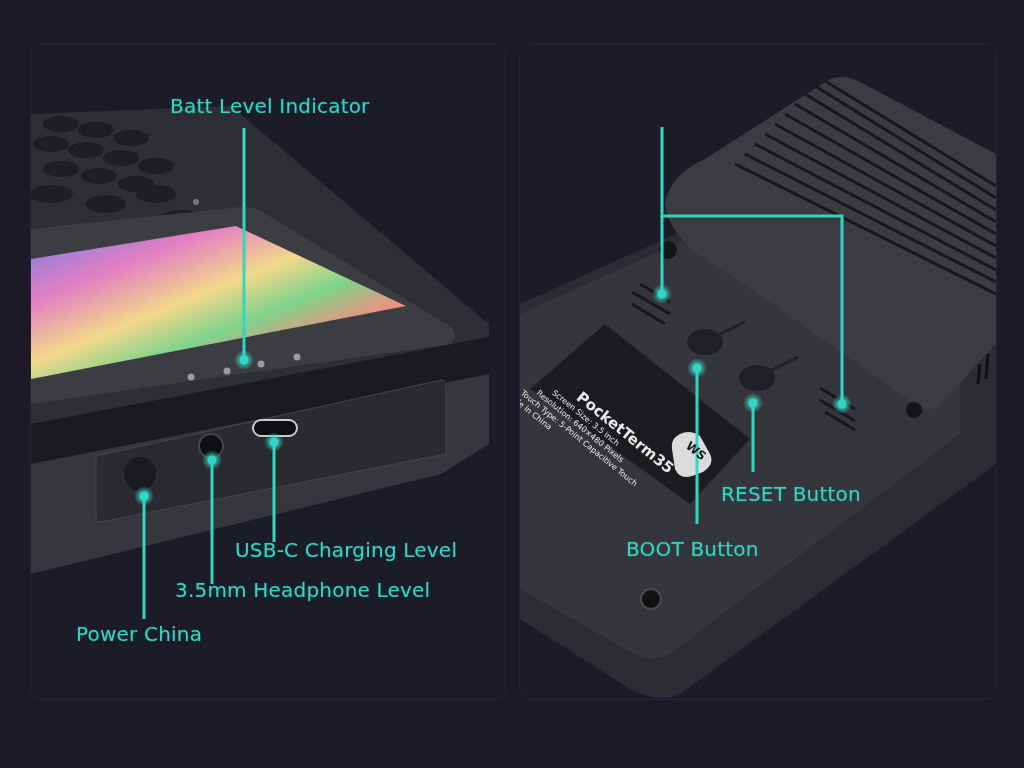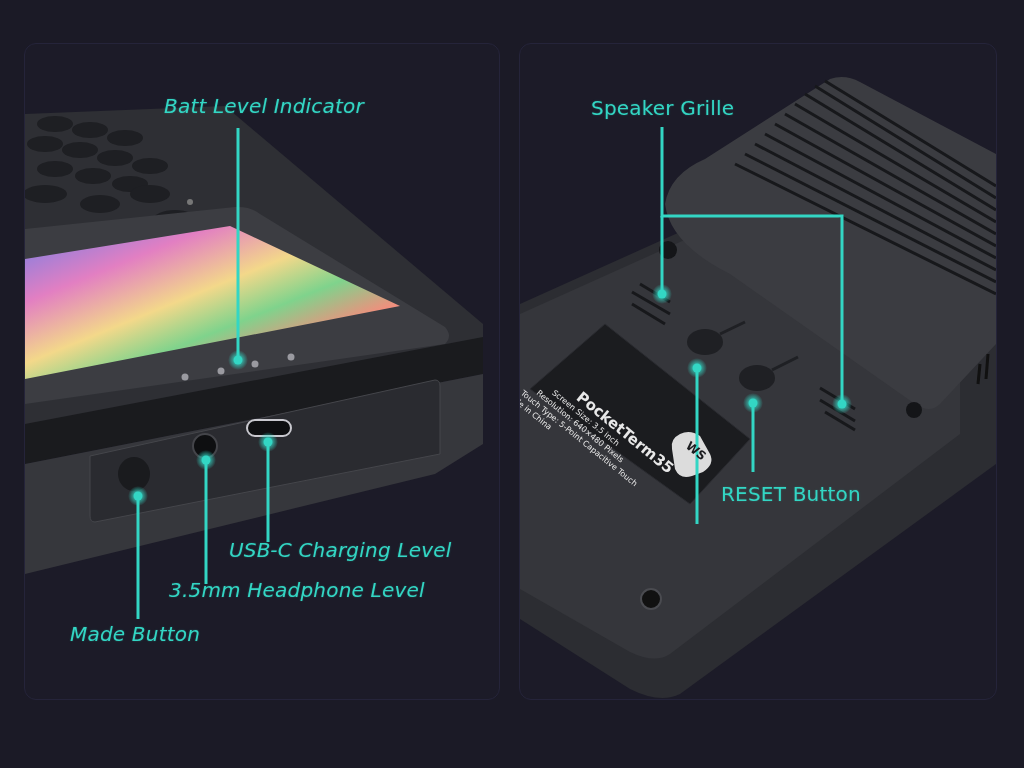--- a/index.html
+++ b/index.html
@@ -9,21 +9,21 @@
     font-family:"DejaVu Sans", sans-serif;
     position:relative;
   }
   .panel {
     position:absolute; top:43px; height:655px;
     background:#1c1b28;
     border:1px solid #25243a;
     border-radius:12px;
     overflow:hidden;
   }
-  #panel-left { left:24px; width:474px;font-style:italic; }
+  #panel-left { left:30px; width:474px; }
   #panel-right { left:519px; width:476px; }
   svg.scene { position:absolute; left:0; top:0; }
   .callout {
     position:absolute; color:#33d6c4;
     font-size:20px; letter-spacing:0.2px; white-space:nowrap;
     text-shadow:0 0 2px rgba(51,214,196,0.35);
   }
 </style>
 </head>
 <body>
@@ -101,21 +101,21 @@
         <circle cx="243" cy="398" r="4.5" fill="#33d6c4"></circle>
       <circle cx="181" cy="416" r="10" fill="url(#glowL)"></circle>
         <circle cx="181" cy="416" r="4.5" fill="#33d6c4"></circle>
       <circle cx="113" cy="452" r="10" fill="url(#glowL)"></circle>
         <circle cx="113" cy="452" r="4.5" fill="#33d6c4"></circle>
     </g>
   </svg>
   <div class="callout" style="left:139px;top:50px;">Batt Level Indicator</div>
   <div class="callout" style="left:204px;top:494px;">USB-C Charging Level</div>
   <div class="callout" style="left:144px;top:534px;">3.5mm Headphone Level</div>
-  <div class="callout" style="left:45px;top:578px;">Made Button</div>
+  <div class="callout" style="left:45px;top:578px;">Power China</div>
 </div>
 
 <div class="panel" id="panel-right">
   <svg class="scene" width="476" height="655" viewBox="0 0 476 655">
     <defs>
       <radialGradient id="glowR">
           <stop offset="0" stop-color="#33d6c4"></stop>
           <stop offset="0.5" stop-color="#33d6c4" stop-opacity="0.6"></stop>
           <stop offset="1" stop-color="#33d6c4" stop-opacity="0"></stop>
         </radialGradient>
@@ -183,15 +183,15 @@
 
   <div style="position:absolute;left:10px;top:300px;transform:rotate(39deg);transform-origin:left top;color:#e8e8e8;">
     <div style="font-weight:bold;font-size:15px;margin-left:70px;">PocketTerm35</div>
     <div style="font-size:8px;margin-left:48px;line-height:10px;">Screen Size: 3.5 inch</div>
     <div style="font-size:8px;margin-left:36px;line-height:10px;">Resolution: 640×480 Pixels</div>
     <div style="font-size:8px;margin-left:24px;line-height:10px;">Touch Type: 5-Point Capacitive Touch</div>
     <div style="font-size:8px;margin-left:12px;line-height:10px;">Made in China</div>
   </div>
   <div style="position:absolute;left:165px;top:400px;transform:rotate(39deg);font-weight:bold;font-size:12px;color:#1b1c1f;">WS</div>
 
-  <div class="callout" style="left:71px;top:52px;">Speaker Grille</div>
   <div class="callout" style="left:201px;top:438px;">RESET Button</div>
+  <div class="callout" style="left:106px;top:493px;">BOOT Button</div>
 </div>
 
 </body></html>

